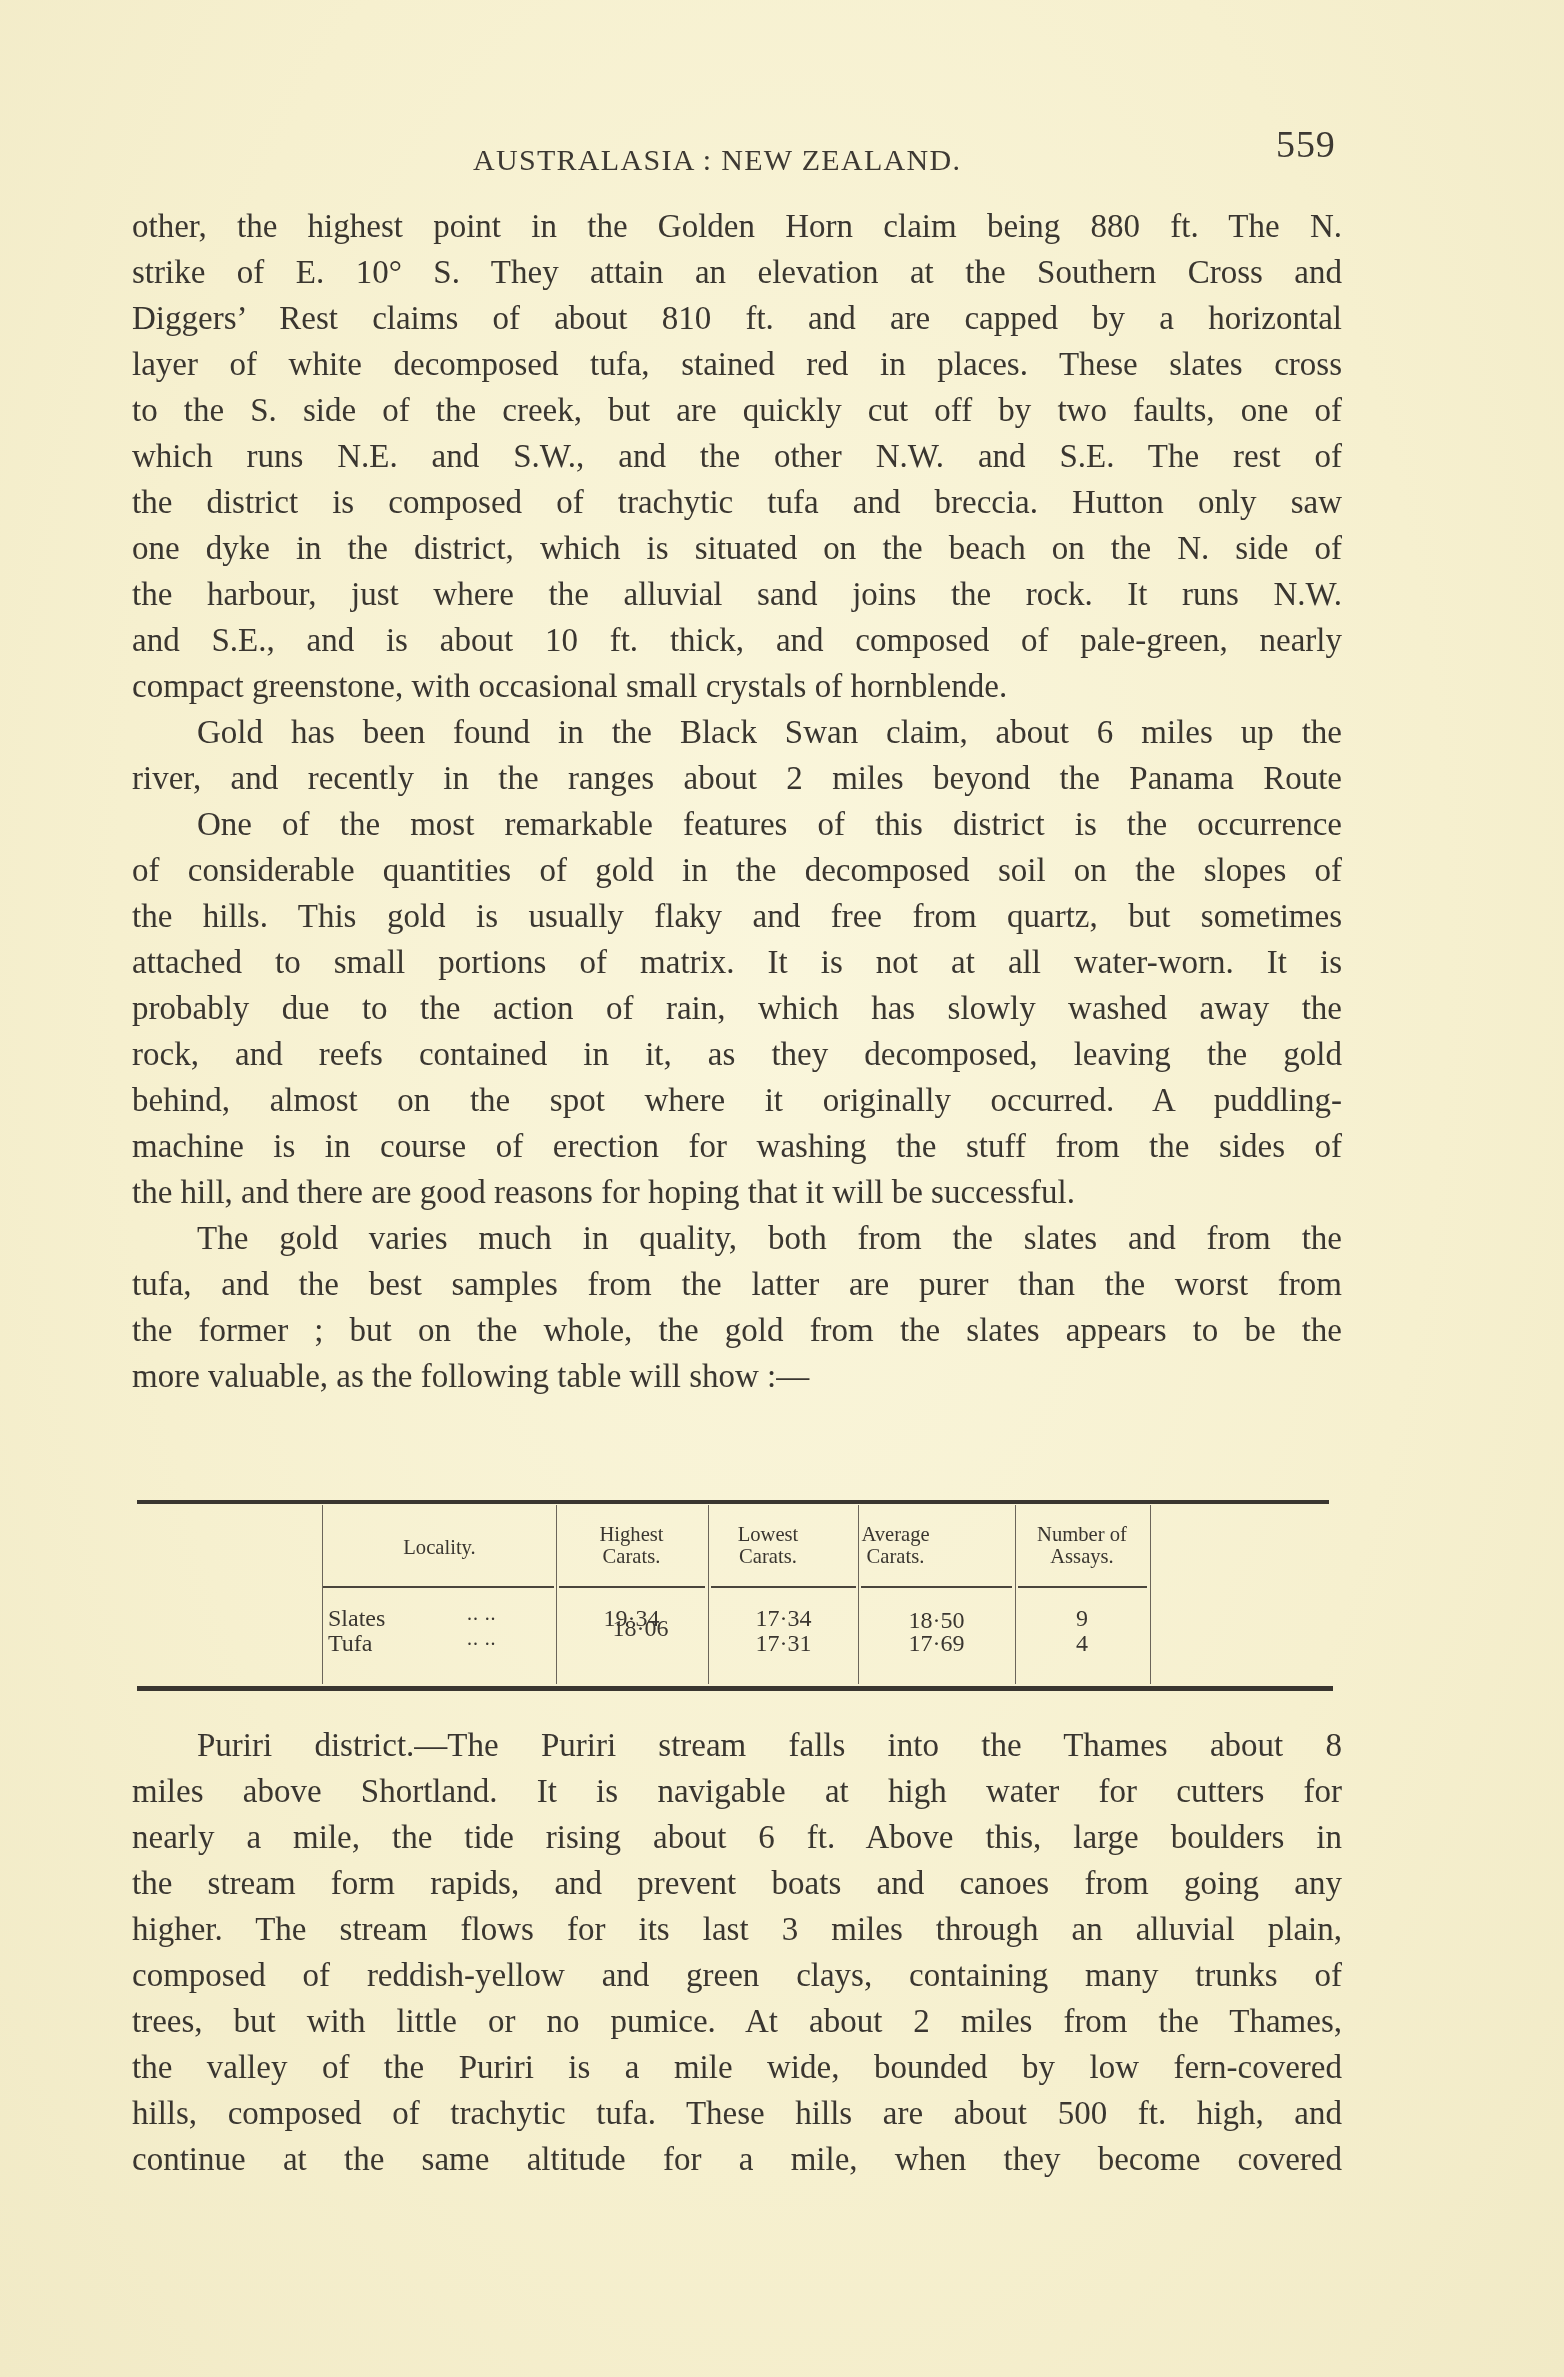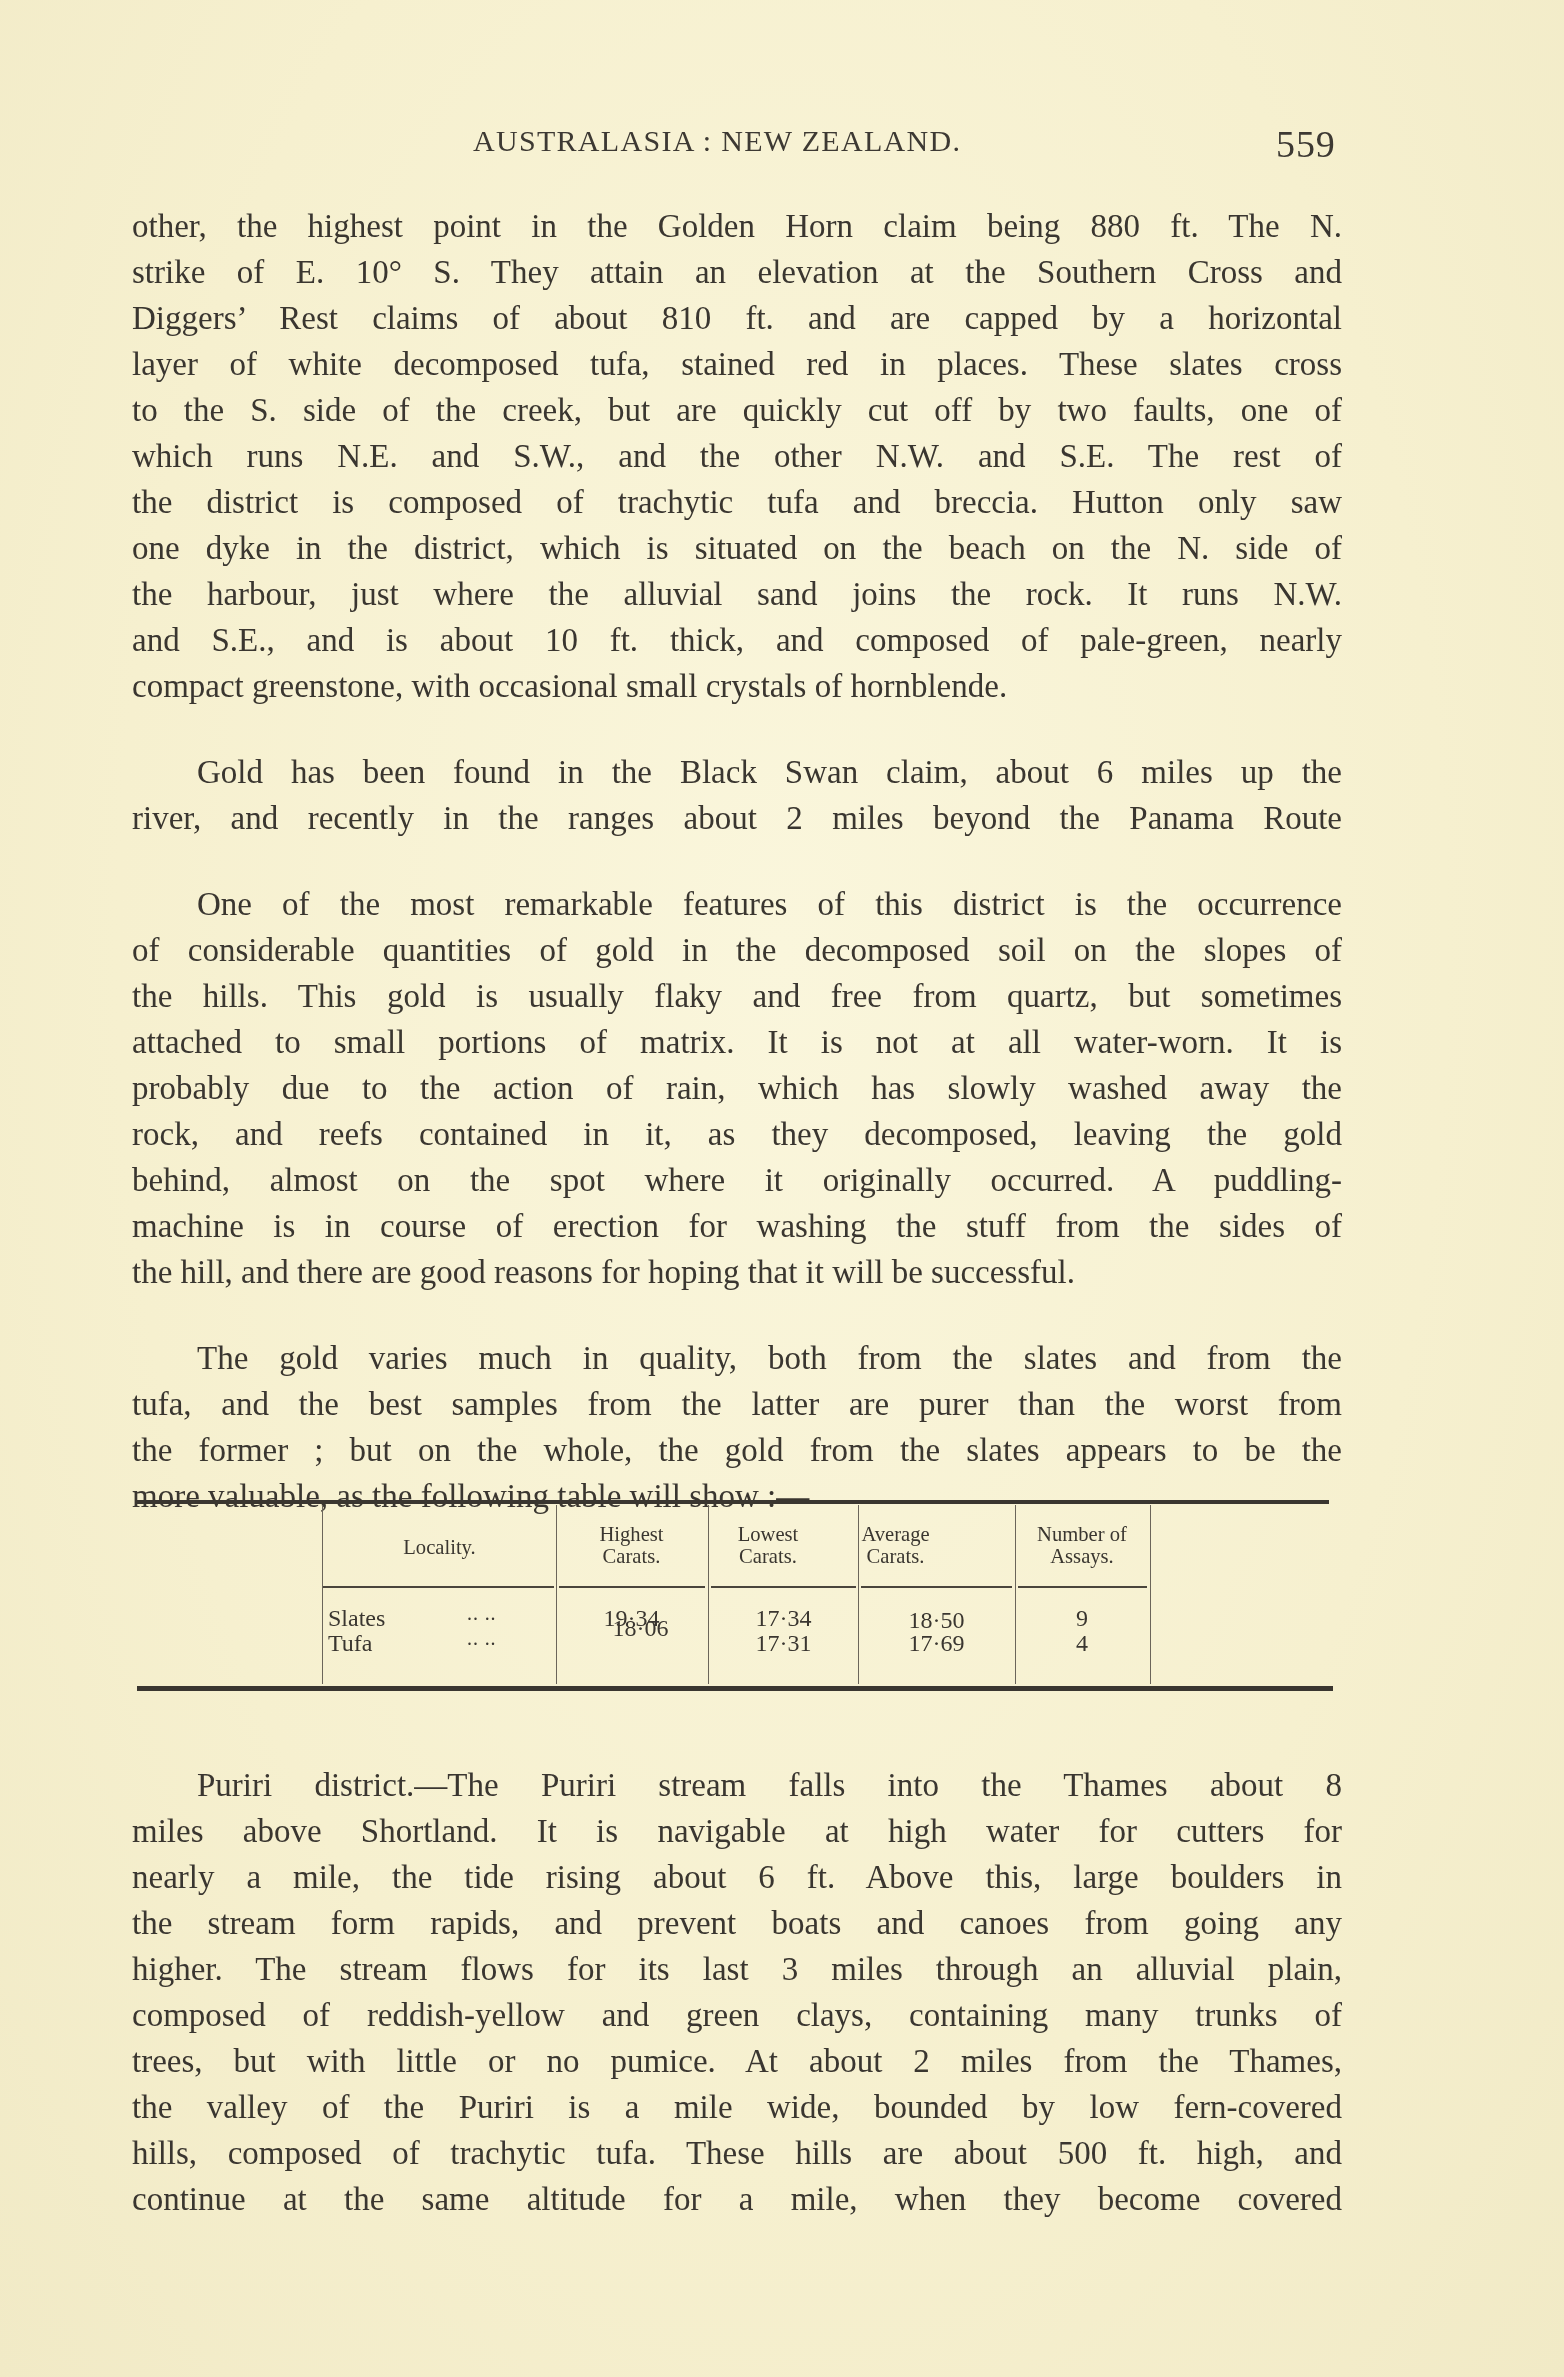--- a/index.html
+++ b/index.html
@@ -17,21 +17,21 @@
       color: #3a3630;
     }
     .page {
       position: absolute;
       left: 0; top: 0;
       width: 1565px; height: 2377px;
     }
     .running-head {
       position: absolute;
       left: 473px;
-      top: 124px;
+      top: 143px;
       font-size: 30px;
       letter-spacing: 1.3px;
       color: #3d3933;
       white-space: nowrap;
     }
     .page-number {
       position: absolute;
       left: 1276px;
       top: 122px;
       font-size: 38px;
@@ -53,21 +53,20 @@
       text-align-last: justify;
       white-space: nowrap;
       overflow: visible;
     }
     .line.last {
       text-align-last: left;
     }
     .line.indent {
       padding-left: 65px;
       box-sizing: border-box;
-      margin-top: 40px;
     }
 
     
     .table-wrap {
       position: absolute;
       left: 137px;
       top: 1500px;
       width: 1192px;
       height: 193px;
       text-decoration: underline;

